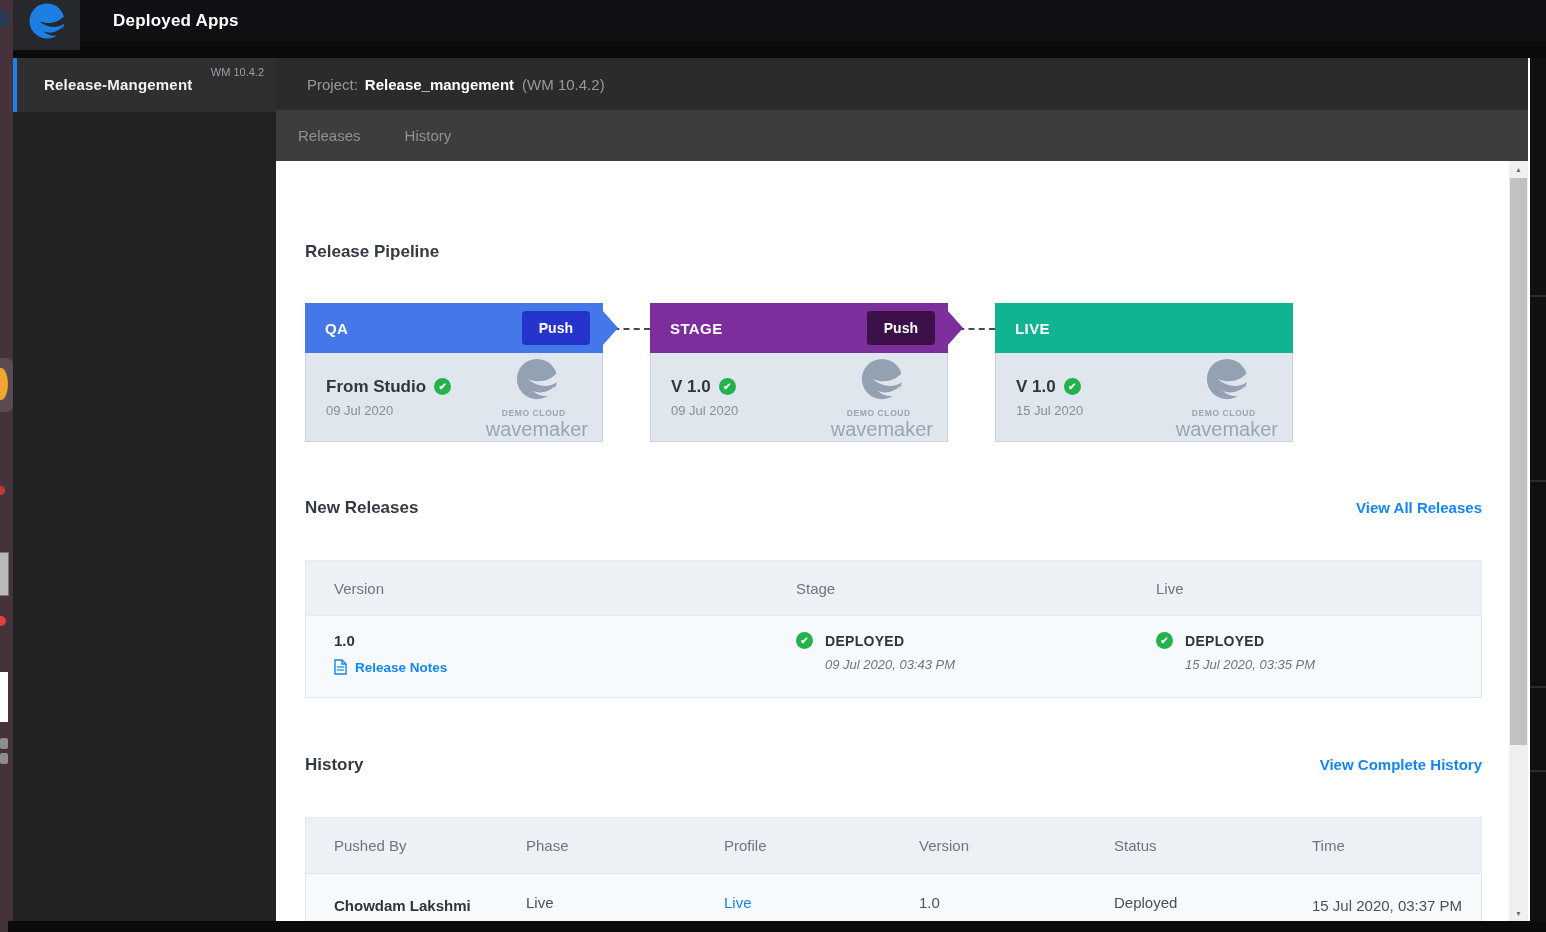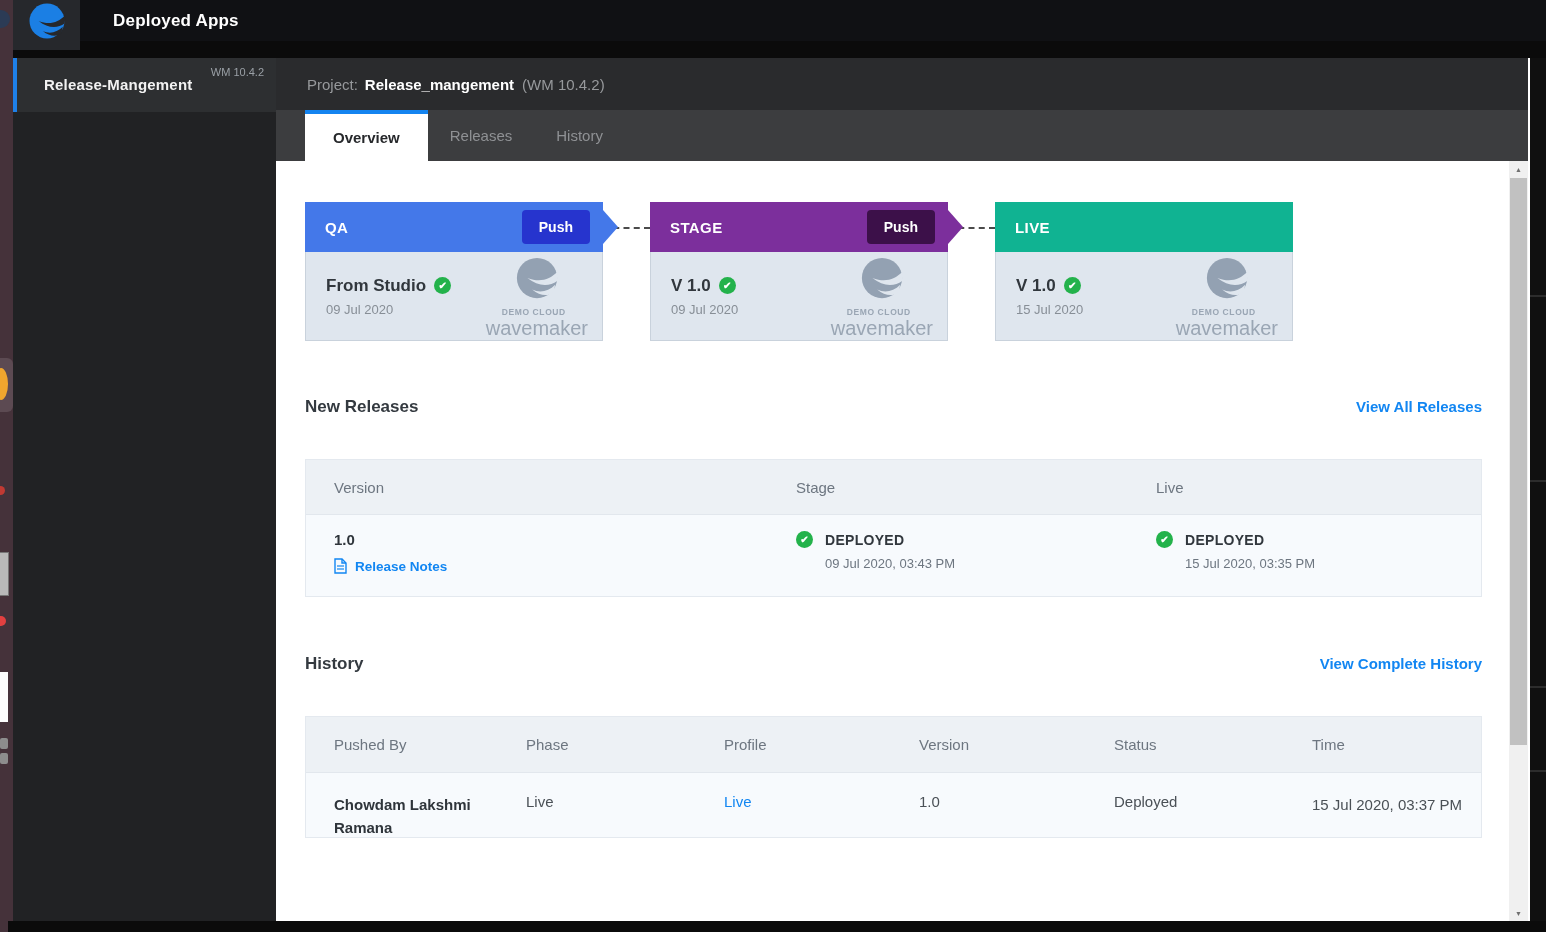--- a/index.html
+++ b/index.html
@@ -79,21 +79,21 @@
   .t-row { background:#f7fafd; border-top:1px solid #e2e7ed; display:grid; }
   .t-row > div { padding-left:28px; }
 
   .nr-grid { grid-template-columns:462px 360px 1fr; }
   .nr-head { height:54px; }
   .nr-row { padding:16px 0 18px 0; }
   .nr-version { font-size:15px; font-weight:700; color:#2f353b; }
   .release-notes-link { display:inline-flex; align-items:center; gap:8px; margin-top:10px; font-size:13.5px; font-weight:700; color:#1286f2; text-decoration:none; cursor:pointer; }
   .deploy-line { display:flex; align-items:center; gap:12px; }
   .deploy-status { font-size:14px; font-weight:700; color:#31373d; letter-spacing:.3px; }
-  .deploy-time { font-size:13px; color:#6d7680; margin-top:8px; margin-left:29px; }
+  .deploy-time { font-size:13px; color:#6d7680; margin-top:8px; margin-left:29px;font-style:italic; }
 
   .hist-grid { grid-template-columns:192px 198px 195px 195px 198px 1fr; }
   .hist-head { height:55px; }
   .hist-row { padding-top:20px; height:65px; font-size:15px; color:#4a5056; }
   .hist-pushed-by { font-weight:700; color:#2f353b; line-height:1.55; padding-right:20px; }
   .hist-profile-link { color:#1286f2; cursor:pointer; text-decoration:none; }
   .hist-time { line-height:1.55; padding-right:10px; }
 
   
   .scrollbar { position:absolute; left:1509px; top:161px; width:19px; height:760px; background:#f0f0f0; }
@@ -144,28 +144,28 @@
     </div>
   </div>
 
   <div class="project-header">
     <span class="ph-label">Project:</span>
     <span class="ph-name">Release_mangement</span>
     <span class="ph-version">(WM 10.4.2)</span>
   </div>
 
   <div class="tabstrip">
-    <div class="tab active">Overview</div>
     <div class="tab">Releases</div>
     <div class="tab">History</div>
   </div>
 
   <div class="content">
     <div class="content-inner">
 
+      <div class="section-heading pipeline-heading">Release Pipeline</div>
 
       <div class="pipeline-row">
 
         <div class="stage-card">
           <div class="stage-header" style="background: rgb(68, 120, 233);">
             <span class="stage-name">QA</span>
             <button class="push-btn" style="background: rgb(38, 52, 206);">Push</button>
             <div class="stage-arrow" style="border-left-color: rgb(68, 120, 233);"></div>
           </div>
           <div class="stage-body">

